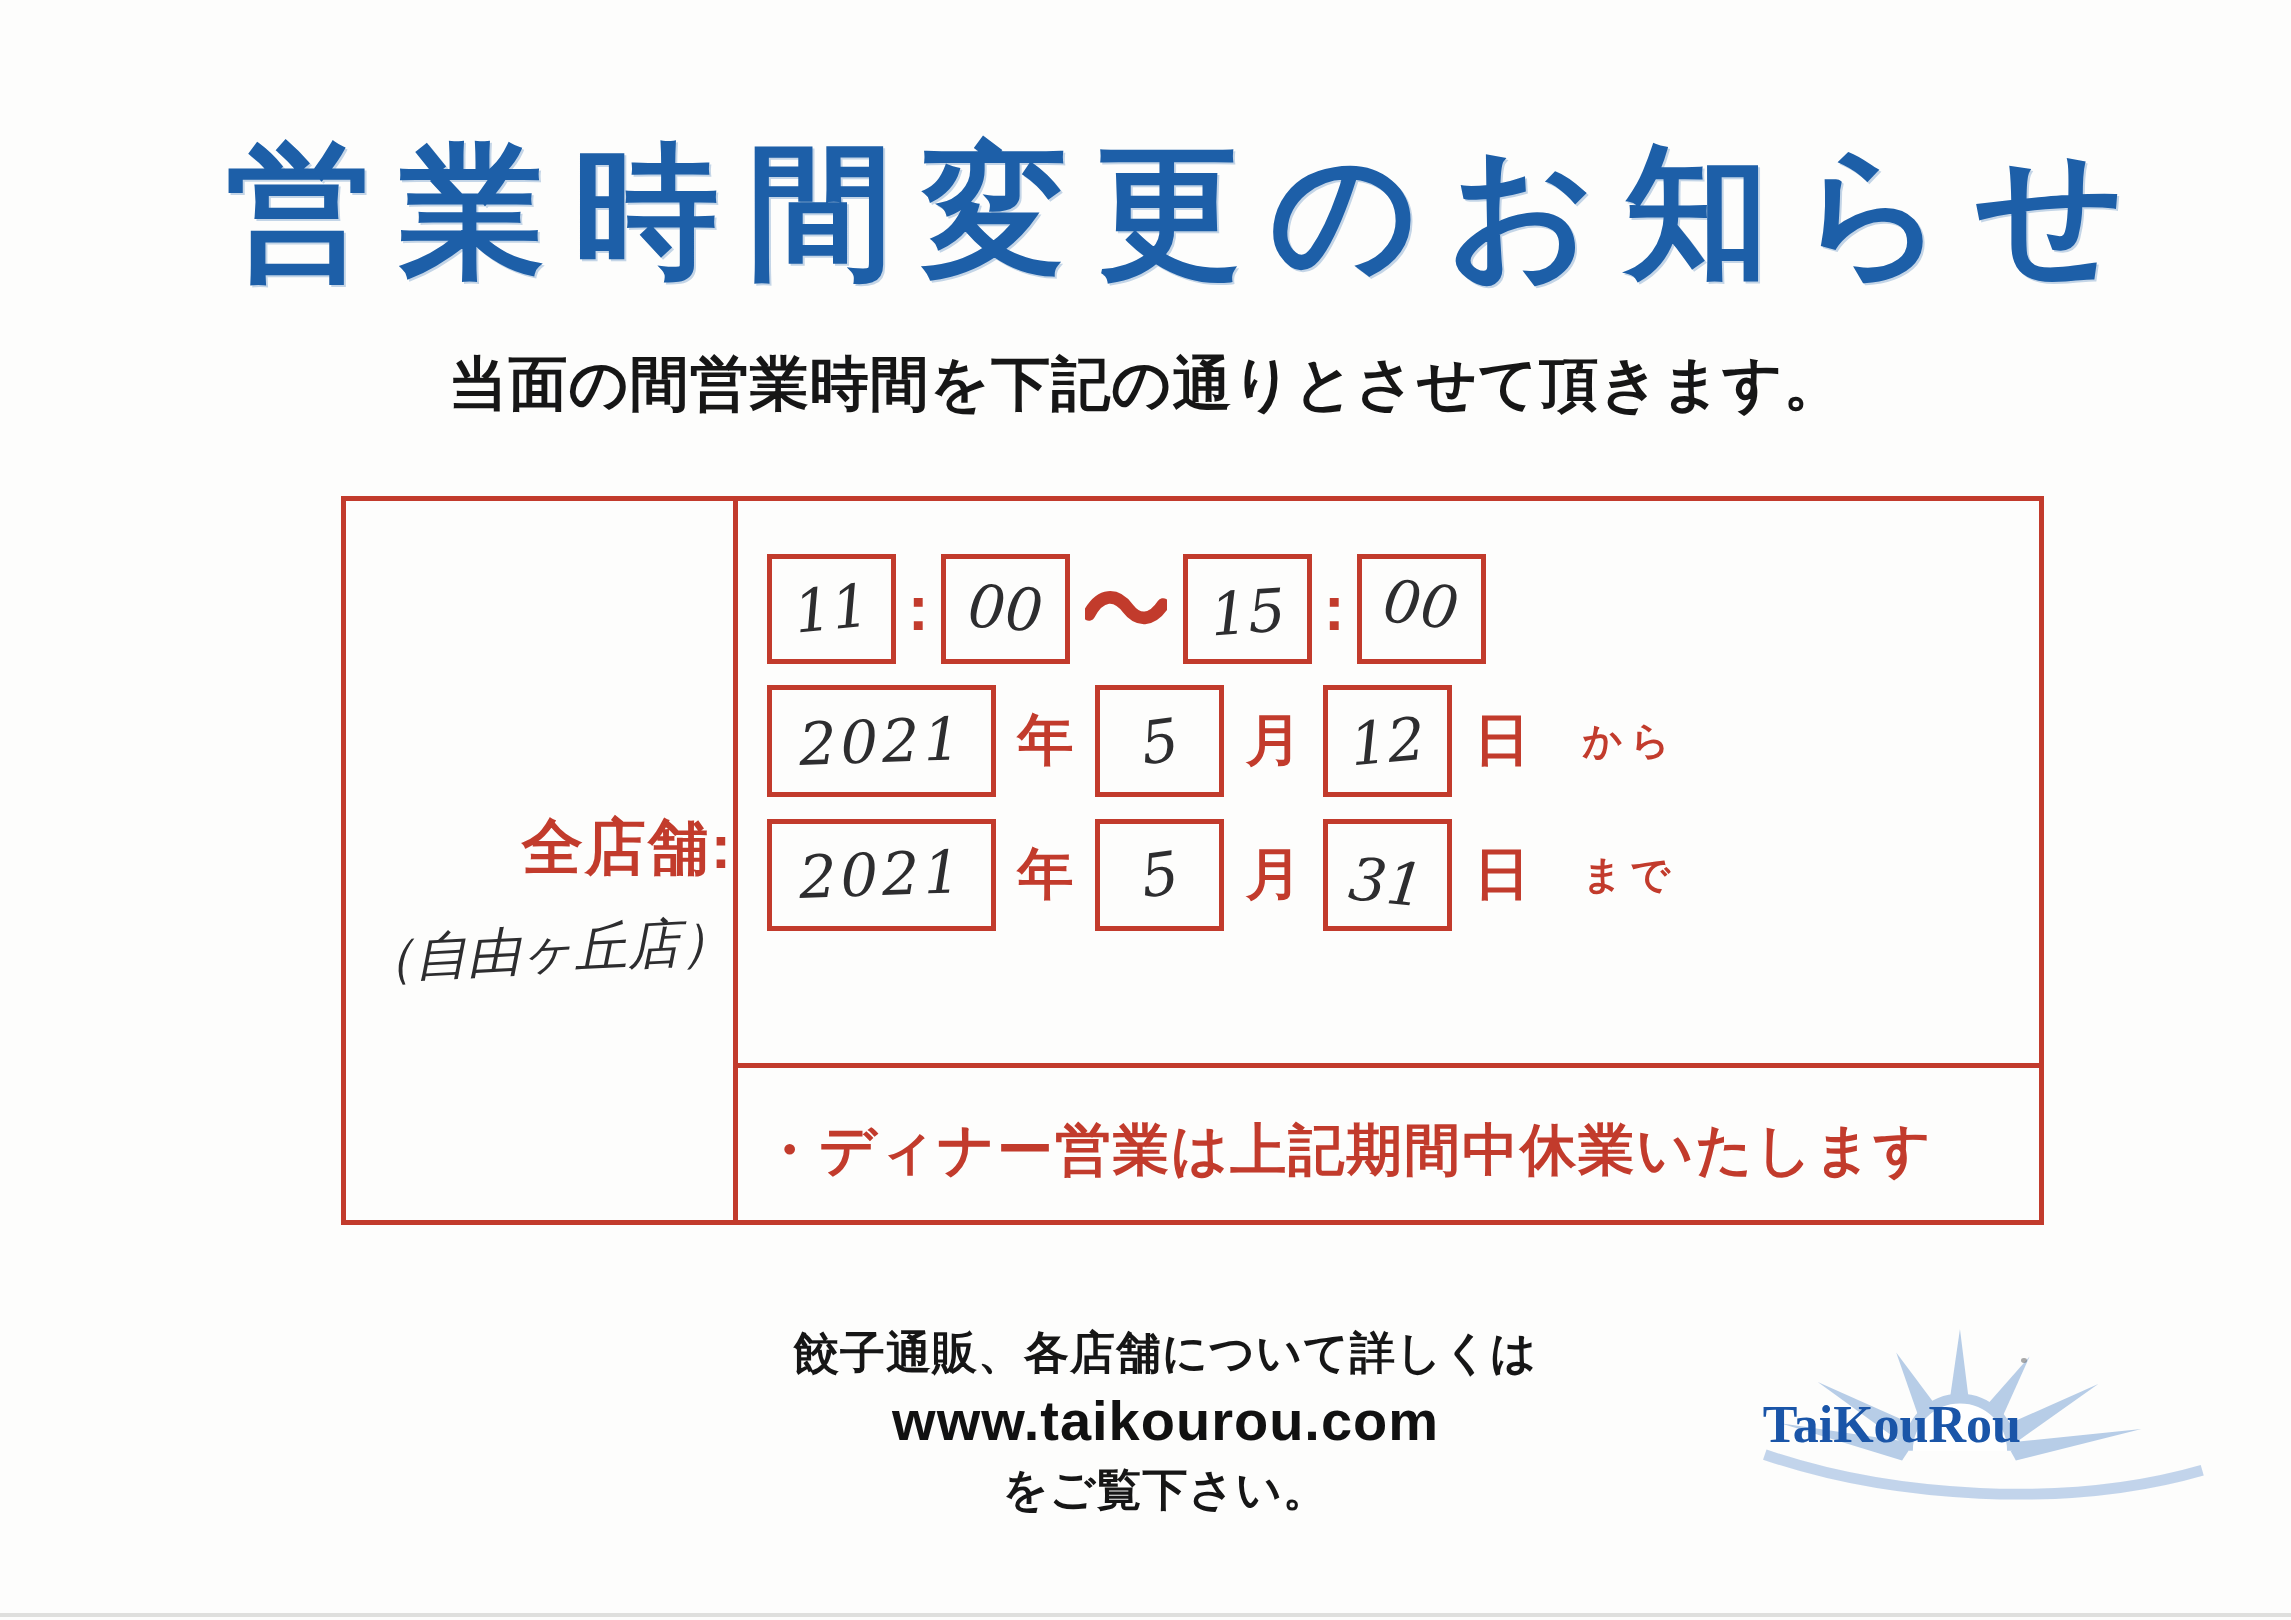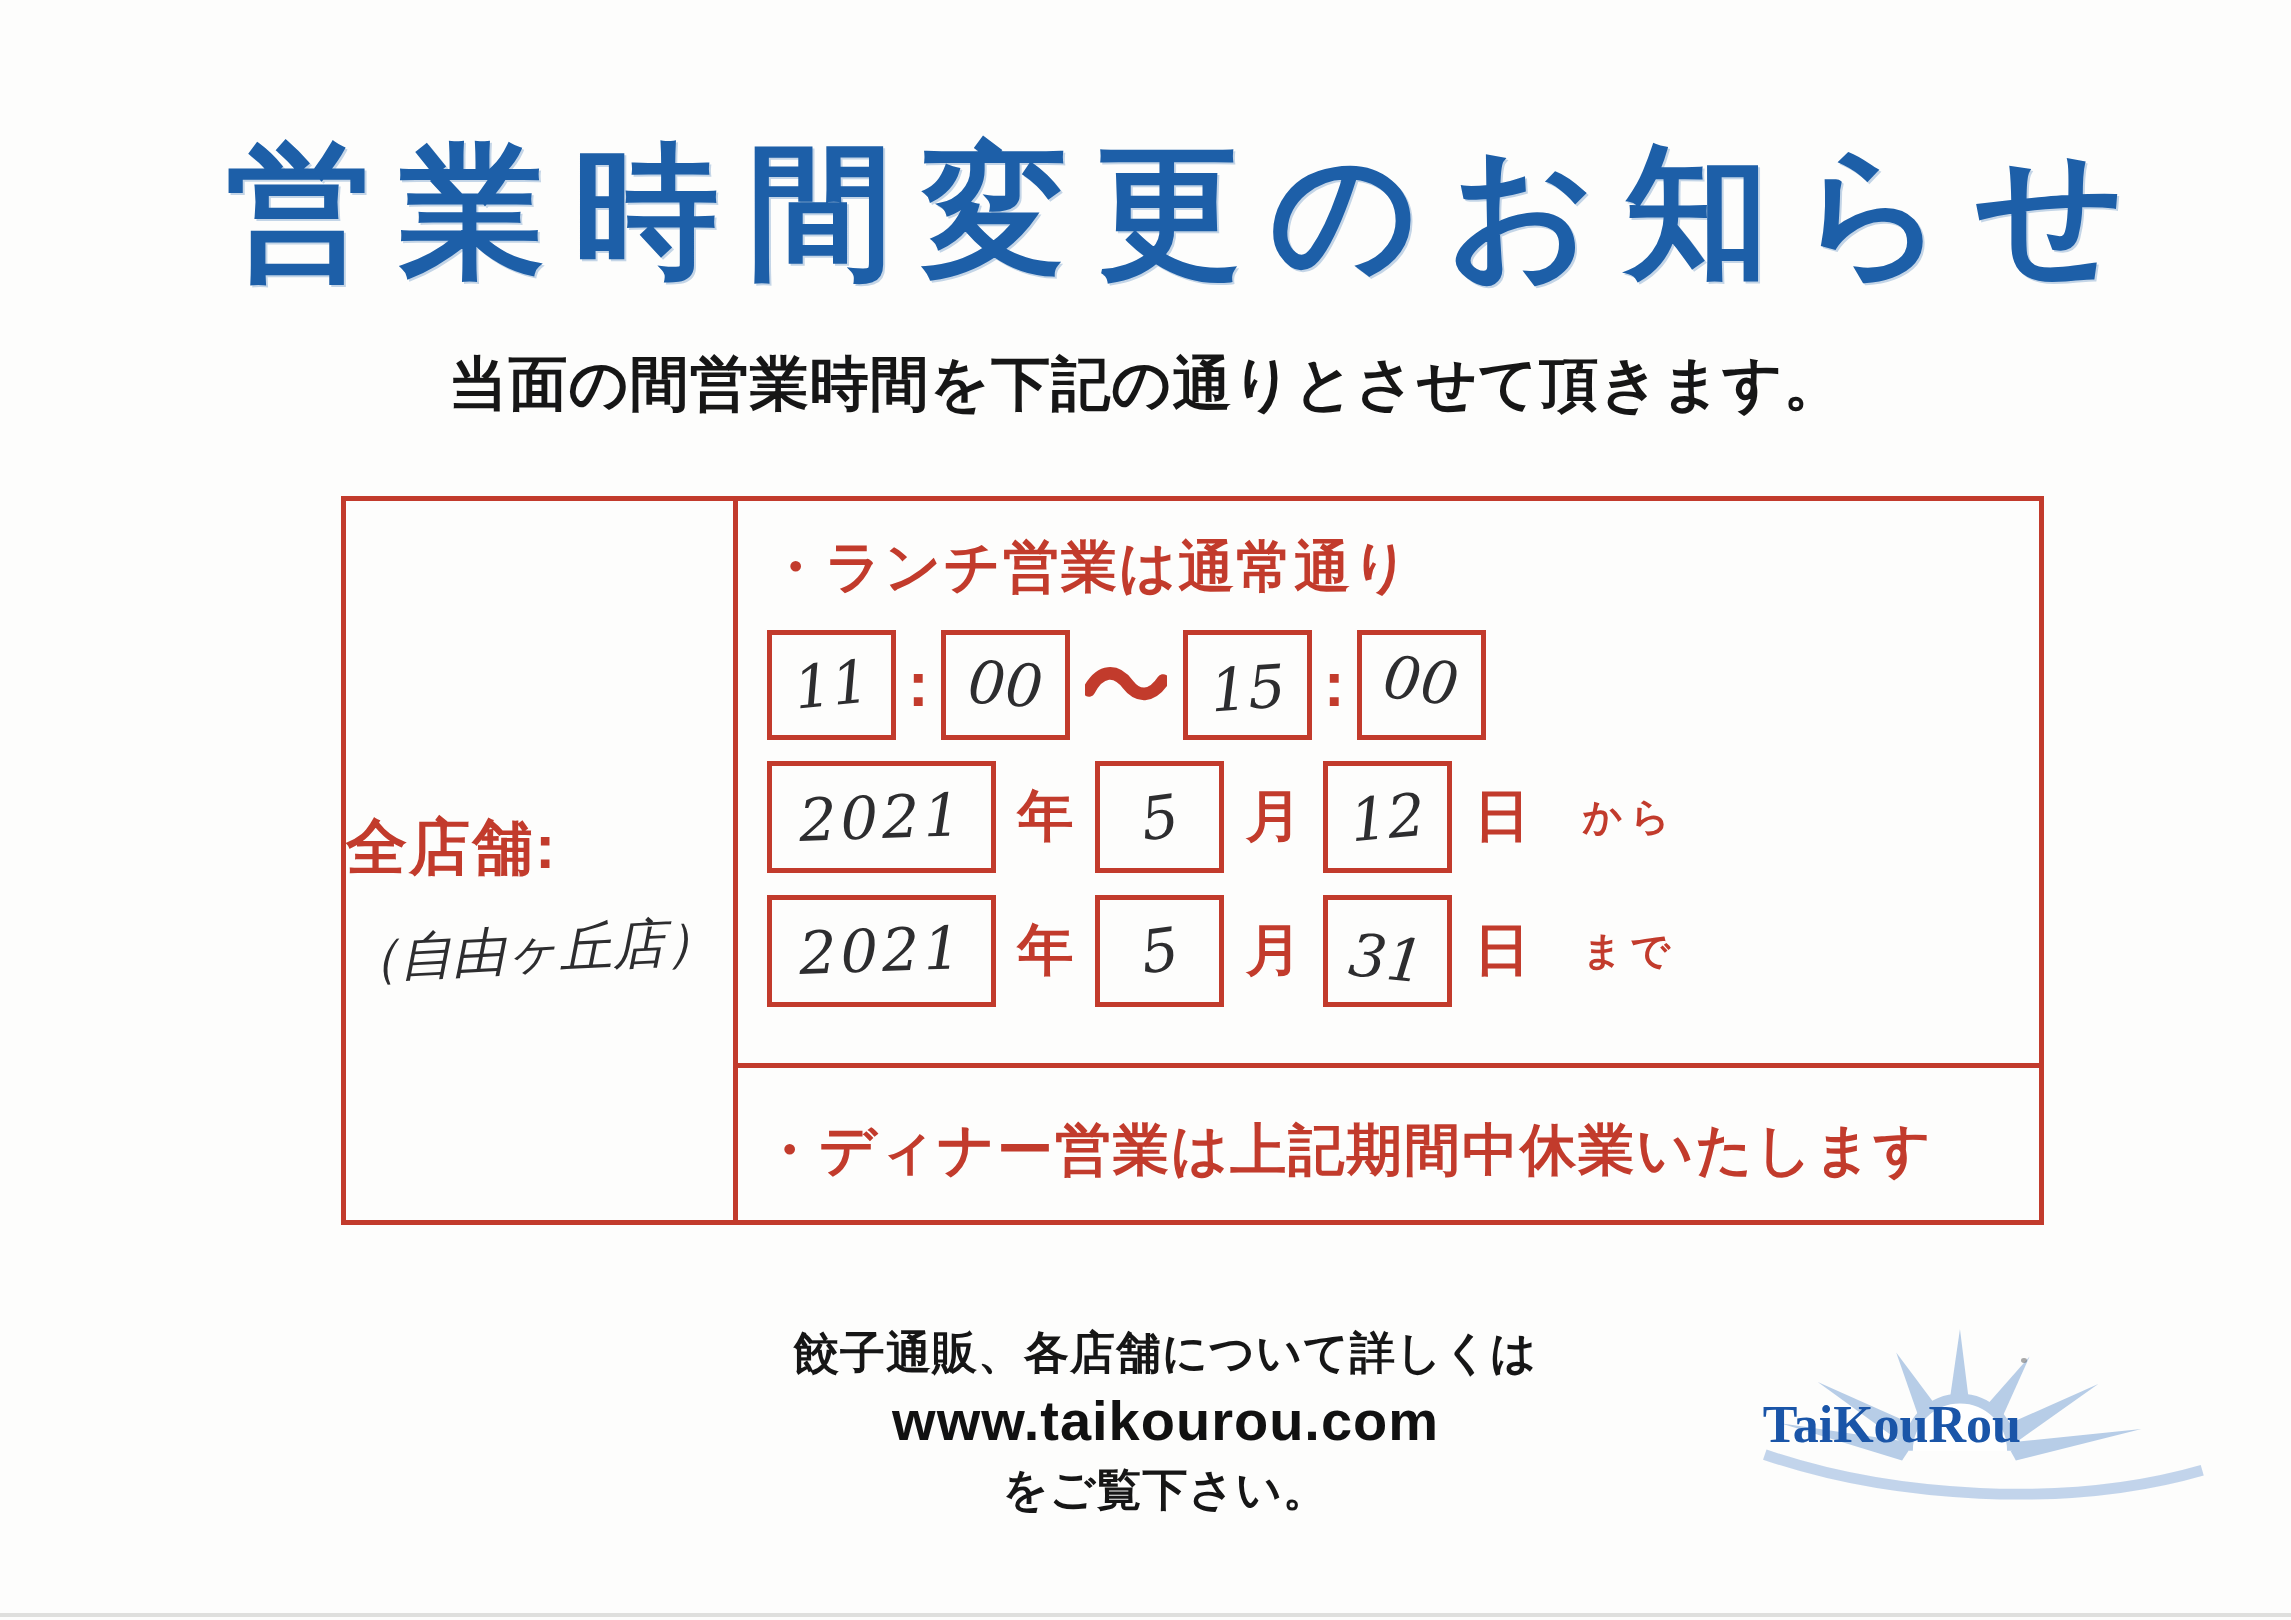--- a/index.html
+++ b/index.html
@@ -35,21 +35,21 @@
     color:var(--text-black);white-space:nowrap;
   }
   
   .schedule-table{
     position:absolute;left:341px;top:496px;width:1703px;height:729px;
     border:5.9px solid var(--accent-red);
     display:flex;background:var(--paper);
   }
   .store-cell{
     width:392px;flex:0 0 392px;border-right:5.9px solid var(--accent-red);
-    display:flex;flex-direction:column;align-items:flex-start;
+    display:flex;flex-direction:column;align-items:flex-end;
     padding-top:306px;
   }
   .store-label{
     font-size:61px;font-weight:bold;color:var(--accent-red);
     letter-spacing:2px;white-space:nowrap;
   }
   .store-name-hw{
     margin-top:25.5px;
     font-family:"DejaVu Serif",serif;font-style:italic;
     font-size:53px;color:var(--ink);
@@ -153,21 +153,20 @@
   <div class="schedule-table">
 
     <div class="store-cell">
       <div class="store-label">全店舗:</div>
       <div class="store-name-hw">（自由ヶ丘店）</div>
     </div>
 
     <div class="right-col">
 
       <div class="lunch-cell">
-        <div class="lunch-heading">・ランチ営業は通常通り</div>
 
         <div class="hours-row">
           <div class="wbox hour-box">
             <span class="hw hw-r1">11</span>
           </div>
           <span class="colon">:</span>
           <div class="wbox hour-box">
             <span class="hw hw-r2">00</span>
           </div>
           <span class="tilde-wrap" aria-label="～">

